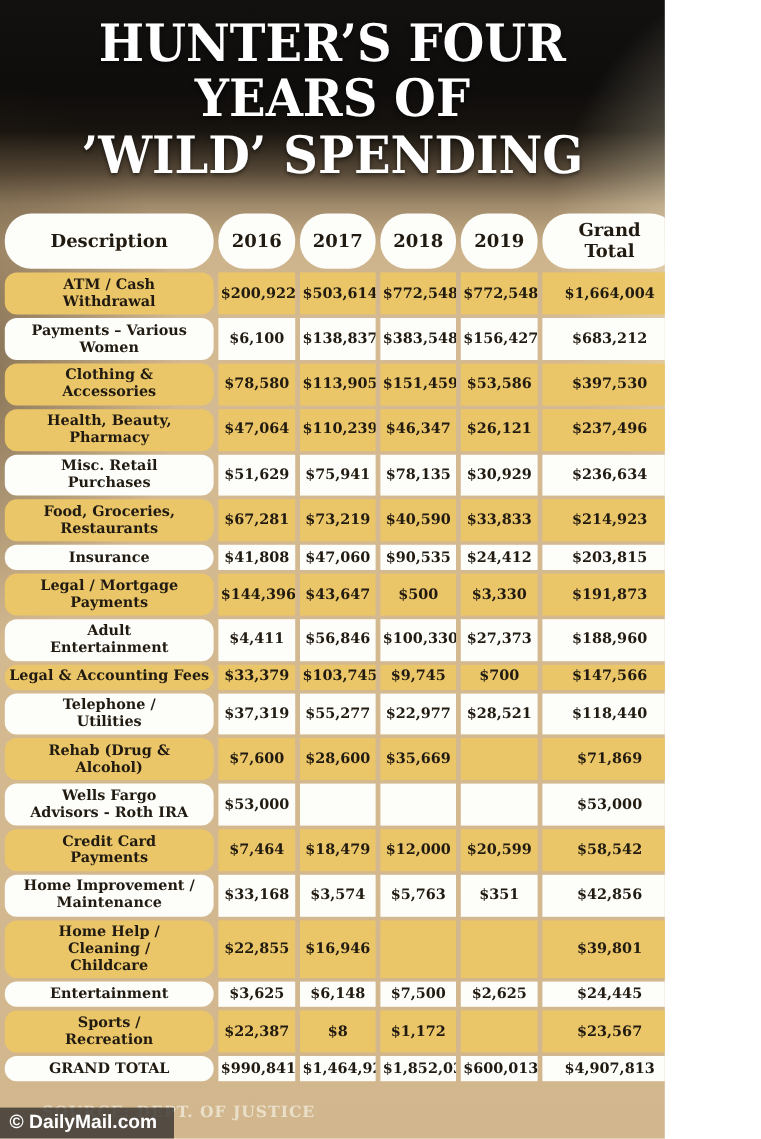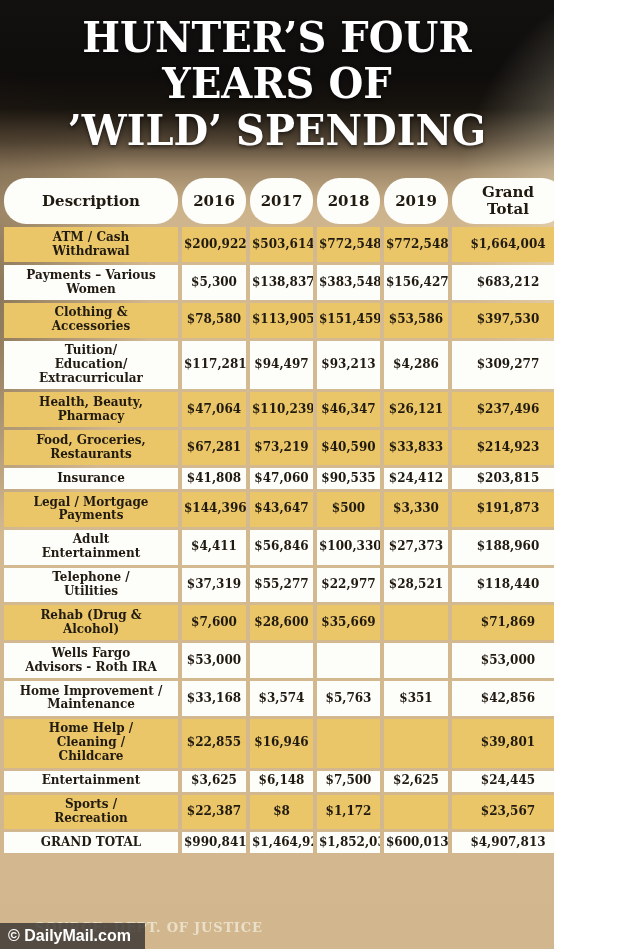--- a/index.html
+++ b/index.html
@@ -54,21 +54,21 @@
     height: 42px;
     padding: 2px;
     white-space: pre-line;
     border-radius: 22px;
   }
   table.spending td {
     font-size: 12px;
     line-height: 1.16;
     padding: 3.5px 2px;
   }
-  table.spending td.label { white-space: pre-line; }
+  table.spending td.label { white-space: pre-line; border-radius: 10px; }
   tr.gold  td { background: #ebc668; }
   tr.white td { background: #fdfdfa; margin-left: 28px; }
 
   
   .source {
     position: absolute;
     left: 35px;
     bottom: 14px;
     font-family: "DejaVu Serif", serif;
     font-size: 13px;
@@ -126,54 +126,53 @@
 Withdrawal</td>
           <td>$200,922</td>
           <td>$503,614</td>
           <td>$772,548</td>
           <td>$772,548</td>
           <td>$1,664,004</td>
         </tr>
         <tr class="white">
           <td class="label">Payments – Various
 Women</td>
-          <td>$5,300</td>
+          <td>$6,100</td>
           <td>$138,837</td>
           <td>$383,548</td>
           <td>$156,427</td>
           <td>$683,212</td>
         </tr>
         <tr class="gold">
           <td class="label">Clothing &amp;
 Accessories</td>
           <td>$78,580</td>
           <td>$113,905</td>
           <td>$151,459</td>
           <td>$53,586</td>
           <td>$397,530</td>
         </tr>
-        <tr class="white">
-          <td class="label">Tuition/
-Education/
-Extracurricular</td>
-          <td>$117,281</td>
-          <td>$94,497</td>
-          <td>$93,213</td>
-          <td>$4,286</td>
-          <td>$309,277</td>
-        </tr>
         <tr class="gold">
           <td class="label">Health, Beauty,
 Pharmacy</td>
           <td>$47,064</td>
           <td>$110,239</td>
           <td>$46,347</td>
           <td>$26,121</td>
           <td>$237,496</td>
         </tr>
+        <tr class="white">
+          <td class="label">Misc. Retail
+Purchases</td>
+          <td>$51,629</td>
+          <td>$75,941</td>
+          <td>$78,135</td>
+          <td>$30,929</td>
+          <td>$236,634</td>
+        </tr>
         <tr class="gold">
           <td class="label">Food, Groceries,
 Restaurants</td>
           <td>$67,281</td>
           <td>$73,219</td>
           <td>$40,590</td>
           <td>$33,833</td>
           <td>$214,923</td>
         </tr>
         <tr class="white">
@@ -195,20 +194,28 @@
         </tr>
         <tr class="white">
           <td class="label">Adult
 Entertainment</td>
           <td>$4,411</td>
           <td>$56,846</td>
           <td>$100,330</td>
           <td>$27,373</td>
           <td>$188,960</td>
         </tr>
+        <tr class="gold">
+          <td class="label">Legal &amp; Accounting Fees</td>
+          <td>$33,379</td>
+          <td>$103,745</td>
+          <td>$9,745</td>
+          <td>$700</td>
+          <td>$147,566</td>
+        </tr>
         <tr class="white">
           <td class="label">Telephone /
 Utilities</td>
           <td>$37,319</td>
           <td>$55,277</td>
           <td>$22,977</td>
           <td>$28,521</td>
           <td>$118,440</td>
         </tr>
         <tr class="gold">
@@ -222,20 +229,29 @@
         </tr>
         <tr class="white">
           <td class="label">Wells Fargo
 Advisors - Roth IRA</td>
           <td>$53,000</td>
           <td></td>
           <td></td>
           <td></td>
           <td>$53,000</td>
         </tr>
+        <tr class="gold">
+          <td class="label">Credit Card
+Payments</td>
+          <td>$7,464</td>
+          <td>$18,479</td>
+          <td>$12,000</td>
+          <td>$20,599</td>
+          <td>$58,542</td>
+        </tr>
         <tr class="white">
           <td class="label">Home Improvement /
 Maintenance</td>
           <td>$33,168</td>
           <td>$3,574</td>
           <td>$5,763</td>
           <td>$351</td>
           <td>$42,856</td>
         </tr>
         <tr class="gold">

